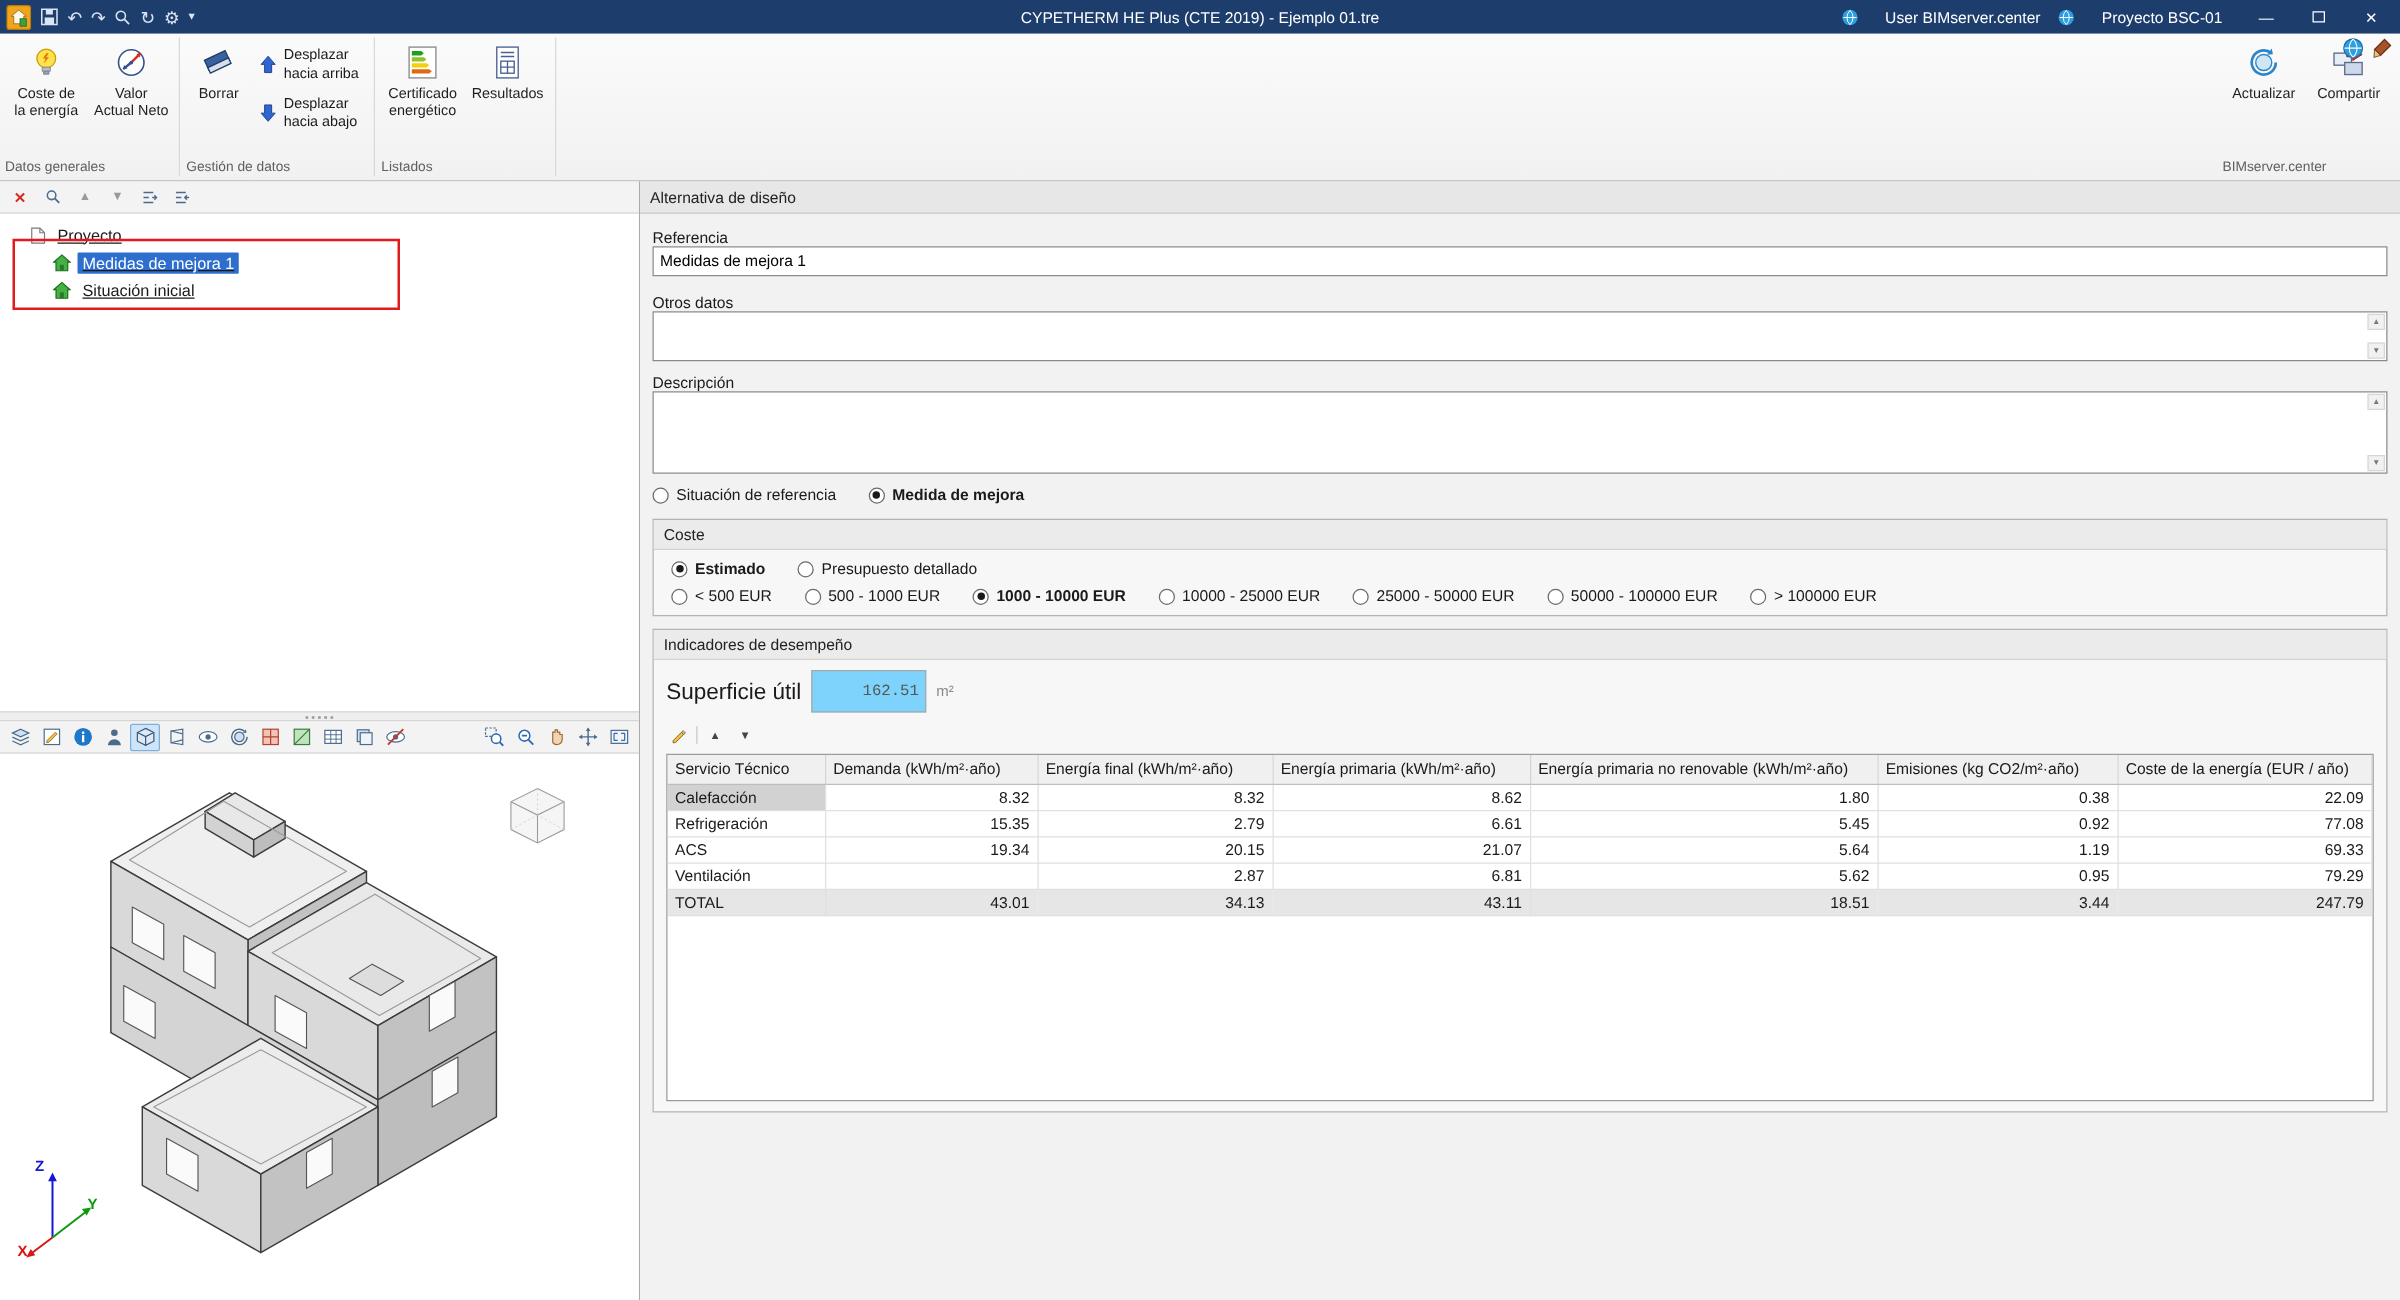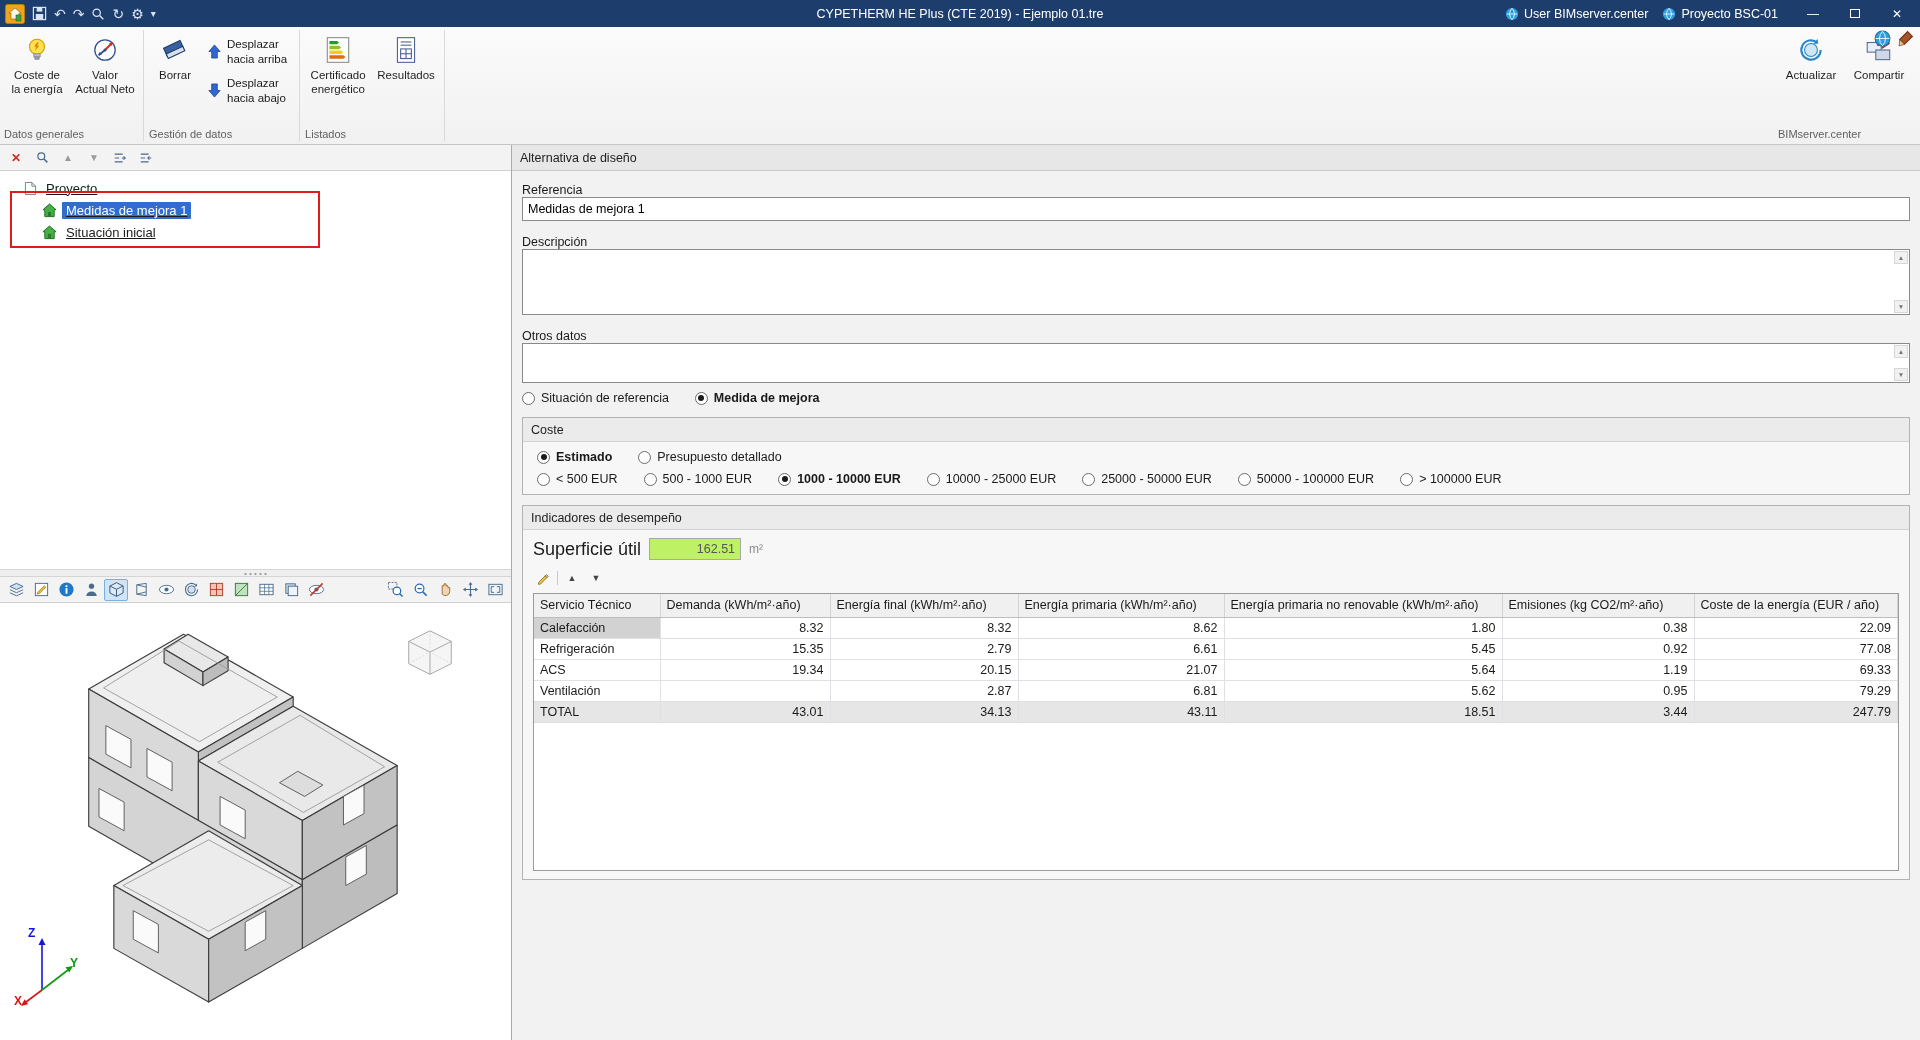--- a/index.html
+++ b/index.html
@@ -6,21 +6,21 @@
   html,body { width:1920px; height:1040px; overflow:hidden; }
   body { font-family:"Liberation Sans", sans-serif; font-size:13px; color:#1a1a1a; background:#f0f0f0; }
   .app { position:relative; width:1920px; height:1040px; display:flex; flex-direction:column; }
 
   
   .titlebar { height:27px; background:#1d3e6c; color:#fff; display:flex; align-items:center; position:relative; flex:0 0 auto; }
   .tb-left { display:flex; align-items:center; gap:7px; padding-left:5px; z-index:2; }
   .tb-glyph { color:#d9e4f4; font-size:14px; line-height:1; cursor:default; }
   .tb-title { position:absolute; left:0; right:0; text-align:center; font-size:12.5px; color:#fff; }
   .tb-right { margin-left:auto; display:flex; align-items:center; gap:14px; z-index:2; padding-right:2px; }
-  .tb-account { display:flex; align-items:center; gap:5px; font-size:12.5px; color:#fff; }
+  .tb-account { display:flex; align-items:center; gap:21px; font-size:12.5px; color:#fff; }
   .winbtns { display:flex; }
   .winbtn { width:42px; height:27px; display:flex; align-items:center; justify-content:center; color:#fff; font-size:12px; }
   .winbox { width:10px; height:9px; border:1px solid #fff; display:inline-block; }
   .appicon { width:20px; height:20px; }
 
   
   .ribbon { height:118px; background:linear-gradient(#fbfbfb,#f1f1f1); border-bottom:1px solid #c6c6c6; display:flex; position:relative; flex:0 0 auto; }
   .rgroup { display:flex; flex-direction:column; padding:2px 4px 0 4px; }
   .rgroup-items { flex:1; display:flex; align-items:flex-start; gap:2px; }
   .rgroup-label { height:18px; font-size:11px; color:#5f5f5f; text-align:left; padding-top:2px; }
@@ -83,21 +83,21 @@
   .radio { width:13px; height:13px; border-radius:50%; border:1px solid #6b6b6b; background:#fff; flex:0 0 auto; position:relative; }
   .radio.on::after { content:""; position:absolute; left:2.5px; top:2.5px; width:6px; height:6px; border-radius:50%; background:#1a1a1a; }
   .bold { font-weight:bold; }
 
   .groupbox { border:1px solid #b3b3b3; background:#f7f7f7; margin-bottom:10px; }
   .groupbox-header { height:24px; background:#ebebeb; border-bottom:1px solid #d2d2d2; display:flex; align-items:center; padding:0 8px; font-size:12.5px; color:#222; }
   .groupbox-body { padding:8px 14px; }
 
   .sup-row { display:flex; align-items:center; gap:8px; margin-bottom:8px; font-size:12.5px; }
   .sup-label { font-weight:normal; font-size:18px; }
-  .sup-input { width:92px; height:22px; border:1px solid #a8a8a8; background:#bef264; color:#555; text-align:right; font-family:Liberation Sans, sans-serif; font-size:12.5px; padding:4px 5px; }
+  .sup-input { width:92px; height:22px; border:1px solid #a8a8a8; background:#7dd3fc; color:#555; text-align:right; font-family:Liberation Mono, monospace; font-size:12.5px; padding:16px 5px; }
   .sup-unit { color:#8a8a8a; font-size:12px; }
   .mini-tools { display:flex; align-items:center; gap:4px; margin-bottom:5px; height:20px; }
   .mini-btn { width:20px; height:18px; display:flex; align-items:center; justify-content:center; font-size:9px; color:#444; border:1px solid transparent; }
   .mini-sep { width:1px; height:14px; background:#c8c8c8; }
 
   .table-box { border:1px solid #9b9b9b; background:#fff; height:278px; overflow:hidden; }
   table.grid { width:100%; border-collapse:collapse; table-layout:fixed; font-size:12.5px; }
   table.grid th { height:23px; background:#f0f0f0; border-right:1px solid #d4d4d4; border-bottom:1px solid #bdbdbd; font-weight:normal; text-align:left; padding:0 6px; white-space:nowrap; overflow:hidden;margin-top:48px; }
   table.grid td { height:21px; border-right:1px solid #dde0e4; border-bottom:1px solid #dde0e4; padding:0 6px; white-space:nowrap; overflow:hidden; }
   td.num { text-align:right; }
@@ -529,35 +529,35 @@
 
       <div class="form-area">
 
         <div class="form-row">
           <div class="form-label">Referencia</div>
           <div class="field">
             <input class="tinput" type="text" value="Medidas de mejora 1" style="">
           </div>
         </div>
 
+        <div class="form-row" style="margin-bottom:6px;">
+          <div class="form-label">Otros datos</div>
+          <div class="field">
+            <div class="mlfield h40">
+              <textarea style=""></textarea>
+              <div class="sc up">▲</div>
+              <div class="sc down">▼</div>
+            </div>
+          </div>
+        </div>
+
         <div class="form-row">
           <div class="form-label">Descripción</div>
           <div class="field">
             <div class="mlfield h66">
-              <textarea style=""></textarea>
-              <div class="sc up">▲</div>
-              <div class="sc down">▼</div>
-            </div>
-          </div>
-        </div>
-
-        <div class="form-row" style="margin-bottom:6px;">
-          <div class="form-label">Otros datos</div>
-          <div class="field">
-            <div class="mlfield h40">
               <textarea style=""></textarea>
               <div class="sc up">▲</div>
               <div class="sc down">▼</div>
             </div>
           </div>
         </div>
 
         <div class="radio-row">
           <div class="radio-item">
             <span class="radio"></span>

